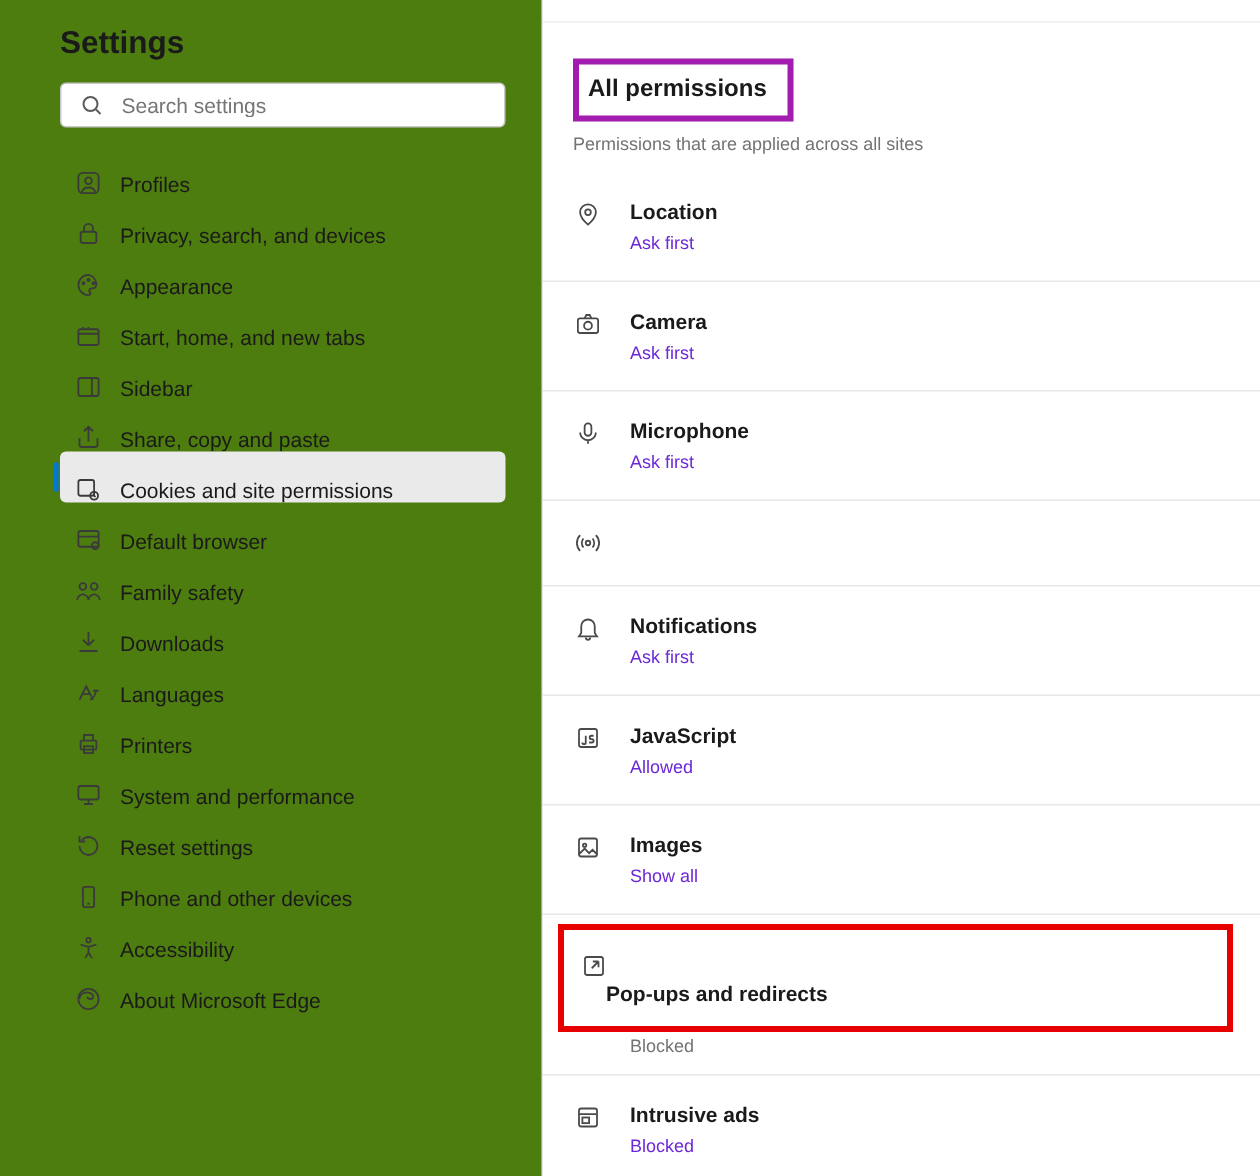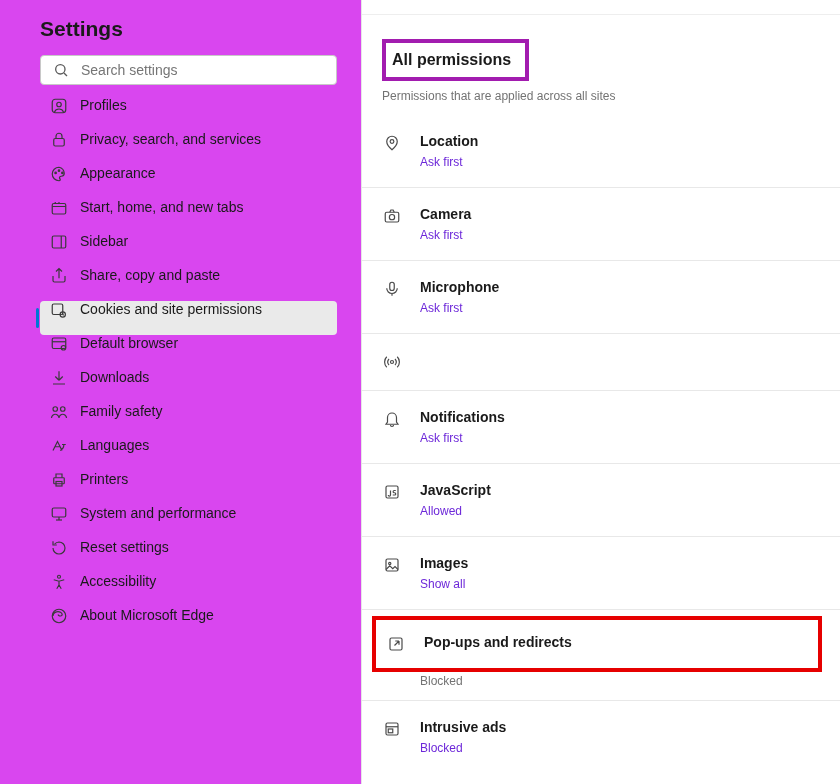--- a/index.html
+++ b/index.html
@@ -10,21 +10,21 @@
       background: #fff;
       width: 840px;
       height: 784px;
       overflow: hidden;
       display: flex;
     }
     .sidebar {
       width: 362px;
       padding: 12px 24px 0 40px;
       border-right: 1px solid #e6e6e6;
-      background: #d946ef;
+      background: #4d7c0f;
     }
     .page-title {
       font-size: 21px;
       font-weight: 600;
       margin-bottom: 14px;
       margin-top: 5px;
     }
     .search-wrap {
       display: flex;
       align-items: center;
@@ -40,21 +40,21 @@
       outline: none;
       font-size: 14px;
       margin-left: 12px;
       flex: 1;
       color: #555;
       background: transparent;
     }
     .nav { list-style: none; }
     .nav-item {
       display: flex;
-      align-items: flex-start;
+      align-items: flex-end;
       height: 34px;
       padding: 0 10px;
       border-radius: 4px;
       cursor: pointer;
       position: relative;
     }
     .nav-item.selected {
       background: #eaeaea;
     }
     .nav-item.selected::before {
@@ -108,20 +108,21 @@
     }
     .perm-icon svg { width: 18px; height: 18px; }
     .perm-text { margin-left: 18px; }
     .perm-name { font-size: 14px; font-weight: 600; }
     .perm-status { font-size: 12px; color: #6d28d9; margin-top: 6px; }
     .hl-row {
       border: 4px solid #e60000;
       margin: 6px 18px 2px 10px;
       padding: 14px 10px 14px 10px !important;
       border-bottom: 4px solid #e60000 !important;
+      flex-direction: column;
     }
     .hl-status-after { font-size: 12px; color: #737373; padding: 0 0 12px 58px; border-bottom: 1px solid #e8e8e8;}
   </style>
 </head>
 <body>
 
 <aside class="sidebar">
   <h1 class="page-title">Settings</h1>
   <div class="search-wrap">
     <svg viewBox="0 0 24 24" fill="none" stroke="currentColor" stroke-width="2">
@@ -137,21 +138,21 @@
           <circle cx="12" cy="10" r="3"></circle>
           <path d="M6 20c1-3 4-4 6-4s5 1 6 4"></path>
         </svg>
       <span class="nav-label">Profiles</span>
     </li>
     <li class="nav-item">
       <svg viewBox="0 0 24 24" fill="none" stroke="currentColor" stroke-width="1.6">
           <rect x="5" y="10" width="14" height="10" rx="2"></rect>
           <path d="M8 10V7a4 4 0 018 0v3"></path>
         </svg>
-      <span class="nav-label">Privacy, search, and services</span>
+      <span class="nav-label">Privacy, search, and devices</span>
     </li>
     <li class="nav-item">
       <svg viewBox="0 0 24 24" fill="none" stroke="currentColor" stroke-width="1.6">
           <path d="M12 3a9 9 0 100 18c2 0 2-2 1-3s0-3 2-3 4-1 4-4a9 9 0 00-7-8z"></path>
           <circle cx="7.5" cy="10.5" r="1"></circle>
           <circle cx="12" cy="7.5" r="1"></circle>
           <circle cx="16.5" cy="10.5" r="1"></circle>
         </svg>
       <span class="nav-label">Appearance</span>
     </li>
@@ -187,34 +188,34 @@
     <li class="nav-item">
       <svg viewBox="0 0 24 24" fill="none" stroke="currentColor" stroke-width="1.6">
           <rect x="3" y="4" width="18" height="14" rx="2"></rect>
           <line x1="3" y1="9" x2="21" y2="9"></line>
           <circle cx="18" cy="17" r="3"></circle>
         </svg>
       <span class="nav-label">Default browser</span>
     </li>
     <li class="nav-item">
       <svg viewBox="0 0 24 24" fill="none" stroke="currentColor" stroke-width="1.6">
-          <path d="M12 3v12m0 0l-5-5m5 5l5-5M4 20h16"></path>
-        </svg>
-      <span class="nav-label">Downloads</span>
-    </li>
-    <li class="nav-item">
-      <svg viewBox="0 0 24 24" fill="none" stroke="currentColor" stroke-width="1.6">
           <circle cx="7" cy="8" r="3"></circle>
           <circle cx="17" cy="8" r="3"></circle>
           <path d="M2 20c0-3 3-5 5-5s5 2 5 5M12 20c0-3 3-5 5-5s5 2 5 5"></path>
         </svg>
       <span class="nav-label">Family safety</span>
     </li>
     <li class="nav-item">
       <svg viewBox="0 0 24 24" fill="none" stroke="currentColor" stroke-width="1.6">
+          <path d="M12 3v12m0 0l-5-5m5 5l5-5M4 20h16"></path>
+        </svg>
+      <span class="nav-label">Downloads</span>
+    </li>
+    <li class="nav-item">
+      <svg viewBox="0 0 24 24" fill="none" stroke="currentColor" stroke-width="1.6">
           <path d="M4 18L10 6l6 12M6.5 13h7M16 10h5m-2.5 0c0 4-3 7-5 8"></path>
         </svg>
       <span class="nav-label">Languages</span>
     </li>
     <li class="nav-item">
       <svg viewBox="0 0 24 24" fill="none" stroke="currentColor" stroke-width="1.6">
           <rect x="5" y="9" width="14" height="8" rx="1"></rect>
           <rect x="8" y="14" width="8" height="6"></rect>
           <path d="M8 9V4h8v5"></path>
         </svg>
@@ -227,20 +228,27 @@
           <line x1="12" y1="16" x2="12" y2="20"></line>
         </svg>
       <span class="nav-label">System and performance</span>
     </li>
     <li class="nav-item">
       <svg viewBox="0 0 24 24" fill="none" stroke="currentColor" stroke-width="1.6">
           <path d="M4 12a8 8 0 108-8 7.9 7.9 0 00-6 3"></path>
           <path d="M4 3v5h5"></path>
         </svg>
       <span class="nav-label">Reset settings</span>
+    </li>
+    <li class="nav-item">
+      <svg viewBox="0 0 24 24" fill="none" stroke="currentColor" stroke-width="1.6">
+          <rect x="7" y="3" width="10" height="18" rx="2"></rect>
+          <line x1="11" y1="18" x2="13" y2="18"></line>
+        </svg>
+      <span class="nav-label">Phone and other devices</span>
     </li>
     <li class="nav-item">
       <svg viewBox="0 0 24 24" fill="none" stroke="currentColor" stroke-width="1.6">
           <circle cx="12" cy="5" r="2"></circle>
           <path d="M5 9l7 2 7-2M12 11v5m0 0l-3 5m3-5l3 5"></path>
         </svg>
       <span class="nav-label">Accessibility</span>
     </li>
     <li class="nav-item">
       <svg viewBox="0 0 24 24" fill="none" stroke="currentColor" stroke-width="1.6">

